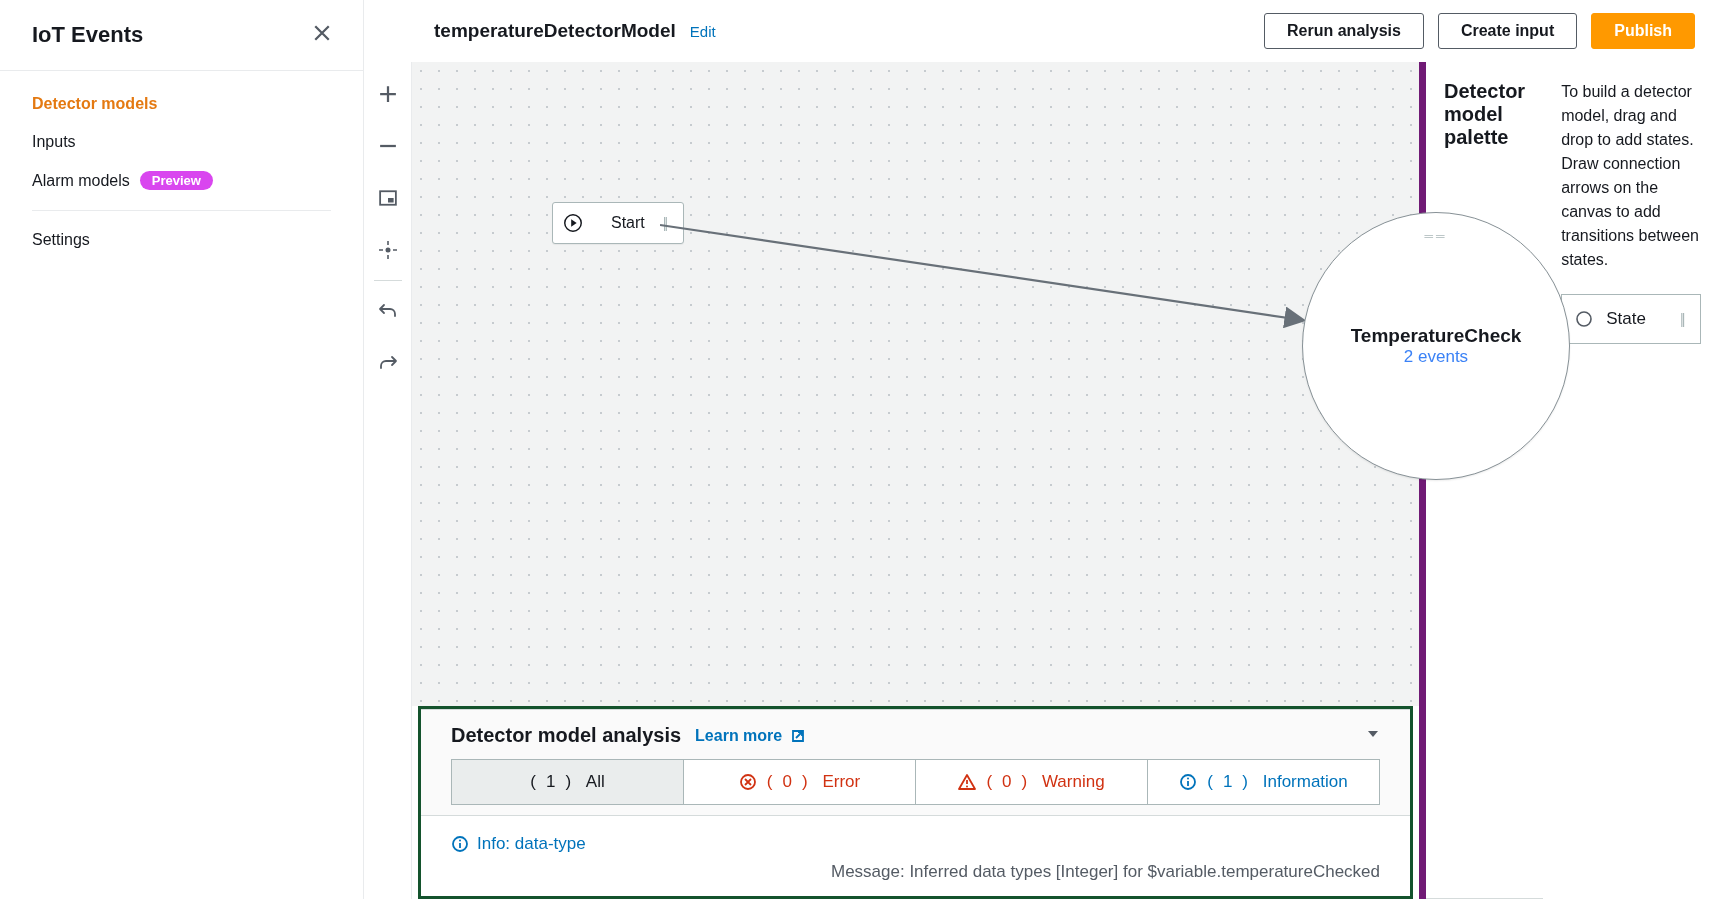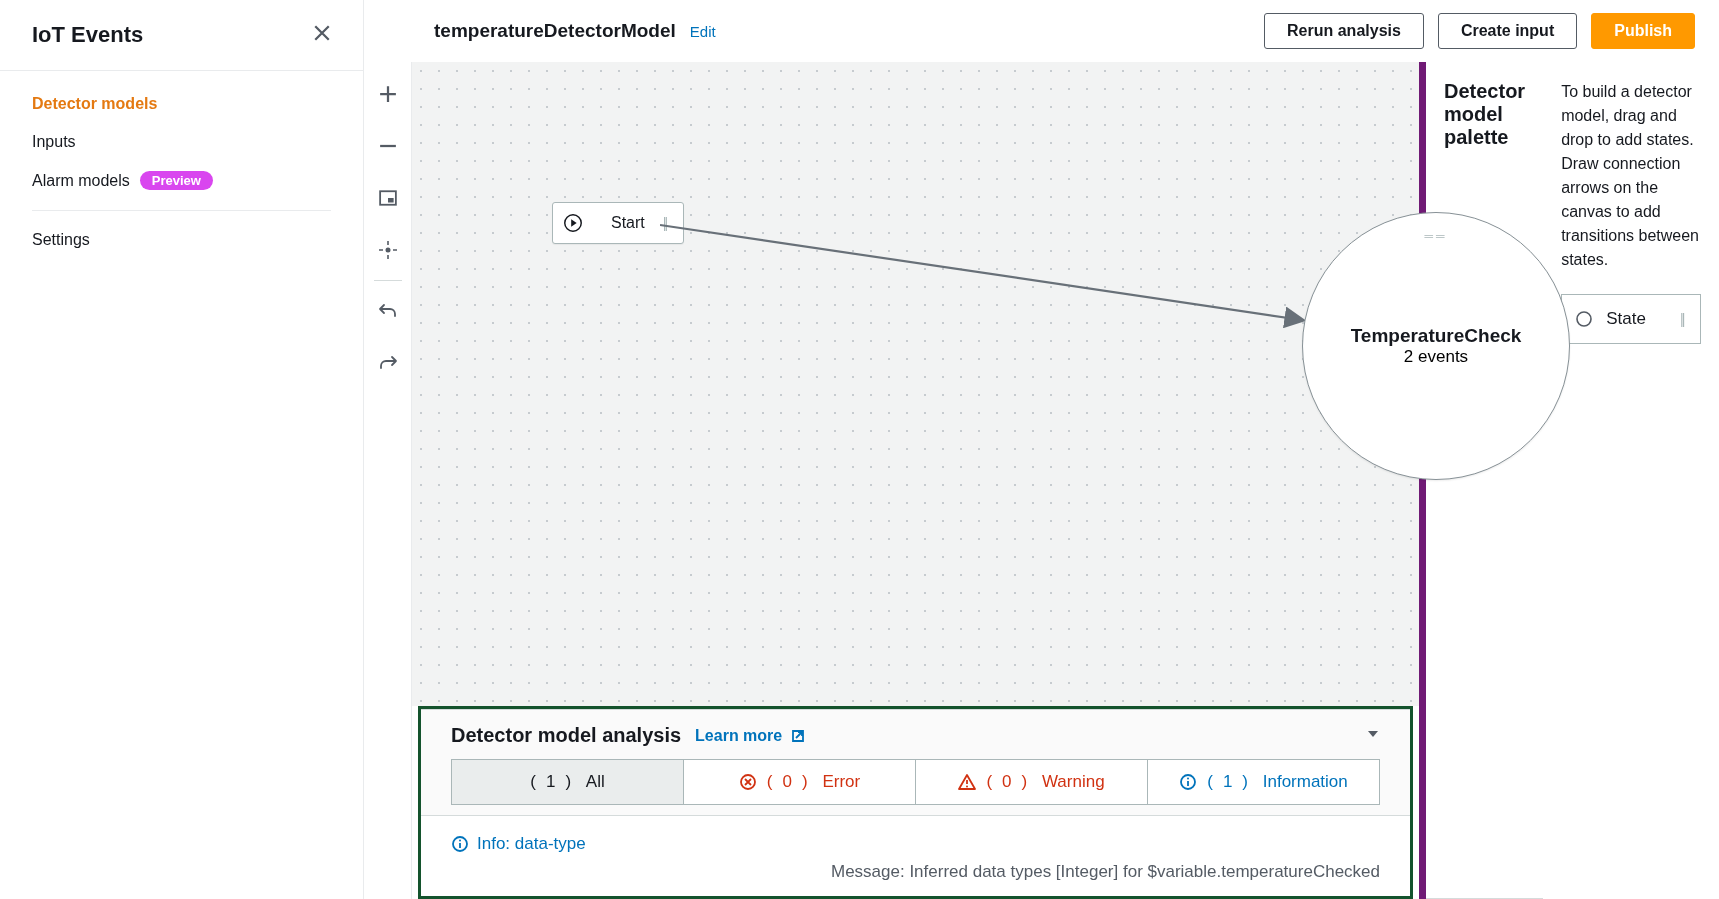--- a/index.html
+++ b/index.html
@@ -116,21 +116,21 @@
   position:absolute; left: 890px; top: 150px;
   width: 268px; height: 268px;
   background:#fff;
   border:1.5px solid #879196;
   border-radius:50%;
   display:flex; flex-direction:column; align-items:center; justify-content:center;
   box-shadow:0 1px 2px rgba(0,0,0,0.08);
 }
 .state-grip { position:absolute; top:16px; color:#aab7b8; letter-spacing:3px; font-size:12px;}
 .state-name { font-size:19px; font-weight:700; }
-.state-events { color:#000000; font-size:17px; }
+.state-events { color:#3b82f6; font-size:17px; }
 
 svg.arrow { position:absolute; left:248px; top:155px; pointer-events:none;}
 
 
 .analysis-outline{
   border: 3px solid #14532d;
   margin: 0 6px;
 }
 .analysis {
   background:#fafafa;

